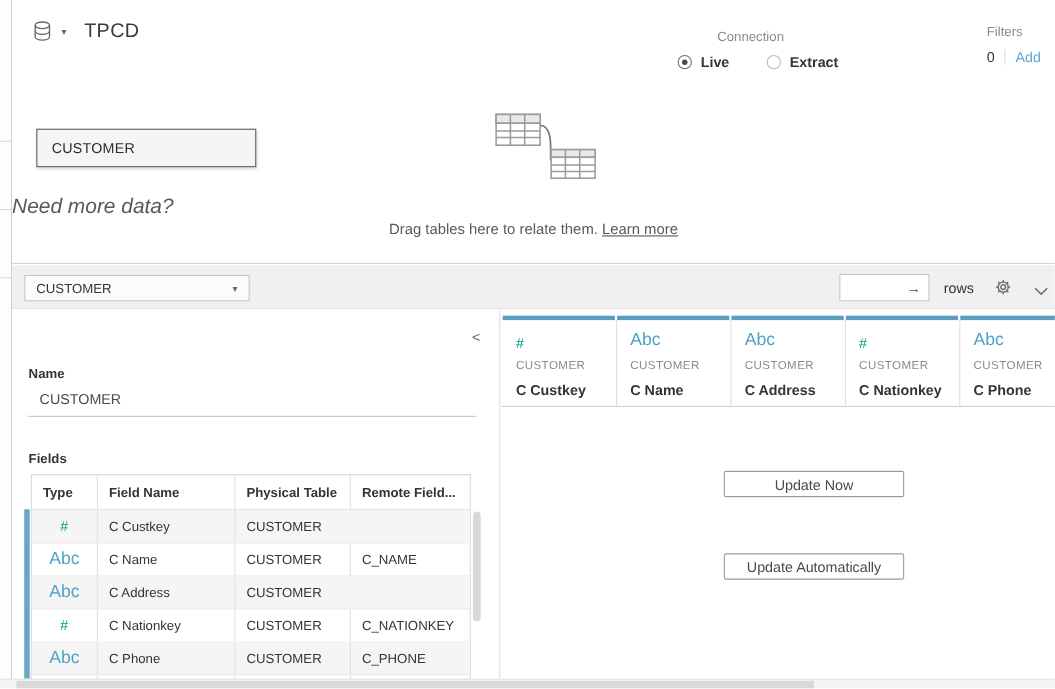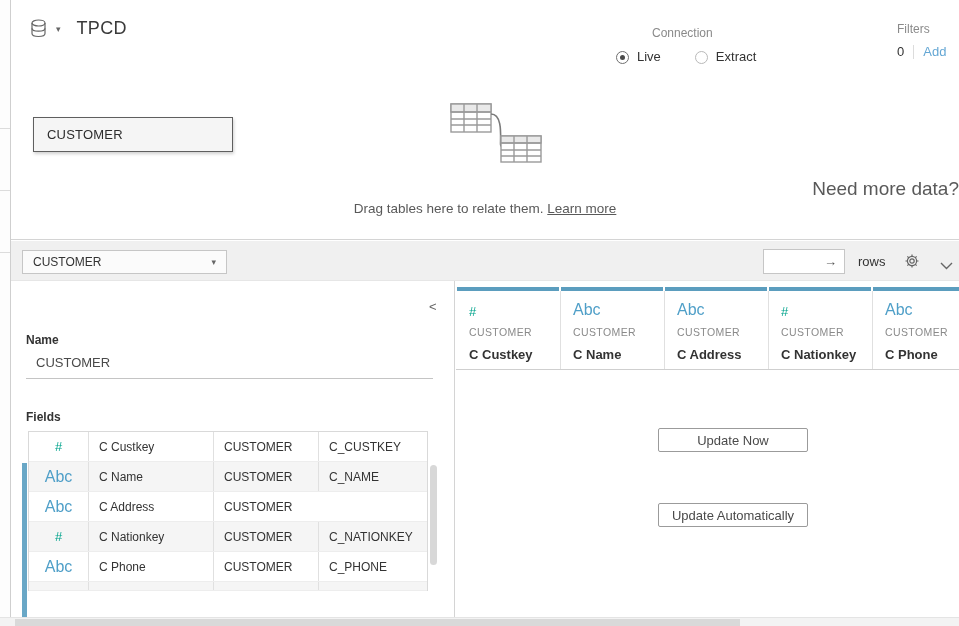--- a/index.html
+++ b/index.html
@@ -25,36 +25,36 @@
   
   .canvas{position:absolute;left:11px;top:0;width:948px;height:240px;background:#fff;border-bottom:1px solid var(--border);}
   .ds-title-row{position:absolute;left:19px;top:18px;display:flex;align-items:center;gap:8px;}
   .db-icon{color:#666;display:flex;align-items:center;}
   .db-caret{font-size:9px;color:#666;margin-left:1px;margin-right:8px;}
   .ds-title{font-size:18px;color:#3a3a3a;letter-spacing:.3px;}
 
   .conn{position:absolute;left:605px;top:26px;}
   .conn-label{font-size:12px;color:var(--txt-gray);margin-left:36px;}
   .conn-opts{display:flex;gap:34px;margin-top:9px;align-items:center;}
-  .radio-opt{display:flex;align-items:flex-end;gap:8px;font-size:13px;color:var(--txt);cursor:default;}
+  .radio-opt{display:flex;align-items:center;gap:8px;font-size:13px;color:var(--txt);cursor:default;font-weight:bold;}
   .radio{width:13px;height:13px;border-radius:50%;border:1px solid #6f6f6f;position:relative;background:#fff;}
   .radio.off{border-color:#b9b9b9;}
   .radio.on::after{content:"";position:absolute;left:3px;top:3px;width:5px;height:5px;border-radius:50%;background:#4a4a4a;}
 
   .filters{position:absolute;left:886px;top:22px;}
   .filters-label{font-size:12px;color:var(--txt-gray);}
   .filters-row{display:flex;align-items:center;gap:9px;margin-top:8px;font-size:13px;}
   .filters-count{color:var(--txt);}
   .filters-divider{width:1px;height:14px;background:#dcdcdc;}
   .filters-add{color:var(--link-blue);cursor:pointer;}
 
   .table-chip{position:absolute;left:22px;top:117px;width:200px;height:35px;background:#f5f5f5;border:1px solid #5f5f5f;box-shadow:1px 2px 3px rgba(0,0,0,.18);display:flex;align-items:center;padding-left:13px;font-size:13px;color:#2d2d2d;letter-spacing:.2px;}
 
   .empty-graphic{position:absolute;left:432px;top:98px;}
-  .empty-title{position:absolute;left:0;top:178px;width:948px;text-align:right;font-size:19px;color:var(--txt-mid);}
+  .empty-title{position:absolute;left:0;top:178px;width:948px;text-align:left;font-size:19px;color:var(--txt-mid);font-style:italic;}
   .empty-hint{position:absolute;left:0;top:201px;width:948px;text-align:center;font-size:13.5px;color:var(--txt-mid);}
   .empty-hint a{color:var(--txt-mid);text-decoration:underline;cursor:pointer;}
 
   
   .mid-toolbar{position:absolute;left:11px;top:241px;width:948px;height:40px;background:#f0f0f0;border-bottom:1px solid #e6e6e6;}
   .tbl-select{position:absolute;left:11px;top:9px;width:205px;height:24px;background:#fbfbfb;border:1px solid #c6c6c6;display:flex;align-items:center;justify-content:space-between;padding:0 10px;font-size:12px;color:var(--txt);cursor:pointer;}
   .tbl-select .caret{font-size:9px;color:#666;}
   .rowlimit{position:absolute;left:752px;top:8px;width:82px;height:25px;background:#fff;border:1px solid #c6c6c6;display:flex;align-items:center;justify-content:flex-end;padding-right:7px;}
   .rowlimit input{border:none;outline:none;width:55px;font-size:12px;background:transparent;font-family:inherit;}
   .rowlimit .arrow{color:#555;font-size:13px;}
@@ -89,21 +89,21 @@
   .grid{position:absolute;left:455px;top:281px;width:504px;height:336px;background:#fff;overflow:hidden;}
   .grid-cols{position:absolute;left:2px;top:6px;display:flex;}
   .g-col{width:104px;flex:0 0 104px;cursor:pointer;}
   .g-bar{width:102px;height:4px;background:var(--accent-blue);}
   .g-body{height:78px;padding:12px 0 0 12px;border-right:1px solid var(--border-light);}
   .g-col:last-child .g-body{border-right:none;}
   .g-type{height:16px;display:flex;align-items:flex-end;}
   .g-table{font-size:10.5px;color:var(--txt-gray);letter-spacing:.4px;margin-top:7px;white-space:nowrap;}
   .g-field{font-size:13px;font-weight:bold;color:var(--txt);margin-top:9px;white-space:nowrap;}
   .grid-head-border{position:absolute;left:1px;top:88px;width:503px;height:1px;background:#cfcfcf;}
-  .upd-btn{position:absolute;left:203px;width:150px;height:24px;background:#fff;border:1px solid #9b9b9b;border-radius:2px;font-size:13px;color:#4a4a4a;font-family:inherit;cursor:pointer;display:flex;align-items:center;justify-content:center;}
+  .upd-btn{position:absolute;left:203px;width:164px;height:24px;background:#fff;border:1px solid #9b9b9b;border-radius:2px;font-size:13px;color:#4a4a4a;font-family:inherit;cursor:pointer;display:flex;align-items:center;justify-content:center;}
   .upd-now{top:147px;}
   .upd-auto{top:198px;margin-top:24px;}
 
   
   .h-scroll{position:absolute;left:0;top:617px;width:959px;height:9px;background:#f3f3f3;border-top:1px solid #e4e4e4;}
   .h-thumb{position:absolute;left:15px;top:1px;width:725px;height:7px;background:#d9d9d9;}
 </style>
 </head>
 <body>
 
@@ -200,27 +200,32 @@
     </span>
   </div>
 
   <div class="left-panel">
     <span class="collapse">&lt;</span>
     <div class="name-label">Name</div>
     <div class="name-value">CUSTOMER</div>
     <div class="fields-label">Fields</div>
 
     <div class="fields-table">
+      <div class="ft-row ft-head">
+        <div>Type</div>
+        <div>Field Name</div>
+        <div>Physical Table</div>
+        <div>Remote Field...</div>
+      </div>
       <div class="ft-row" data-kind="number">
         <div class="type-cell">
             <span class="ti">#</span>
           </div>
         <div>C Custkey</div>
         <div>CUSTOMER</div>
-        <div>C_CUSTKEY</div>
       </div>
       <div class="ft-row" data-kind="string">
         <div class="type-cell">
             <span class="ti">Abc</span>
           </div>
         <div>C Name</div>
         <div>CUSTOMER</div>
         <div>C_NAME</div>
       </div>
       <div class="ft-row" data-kind="string">

